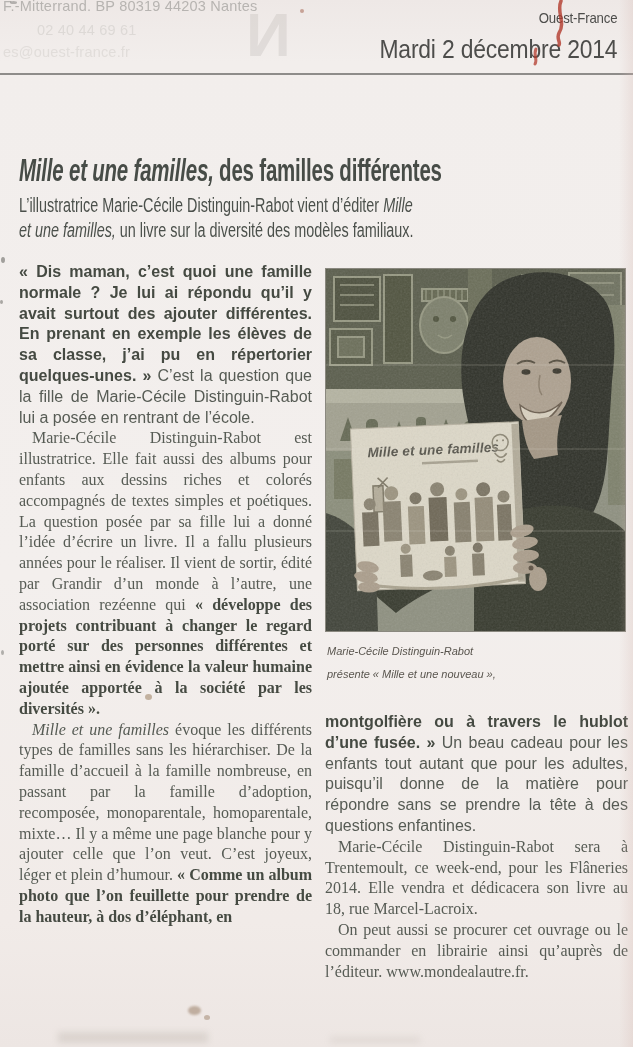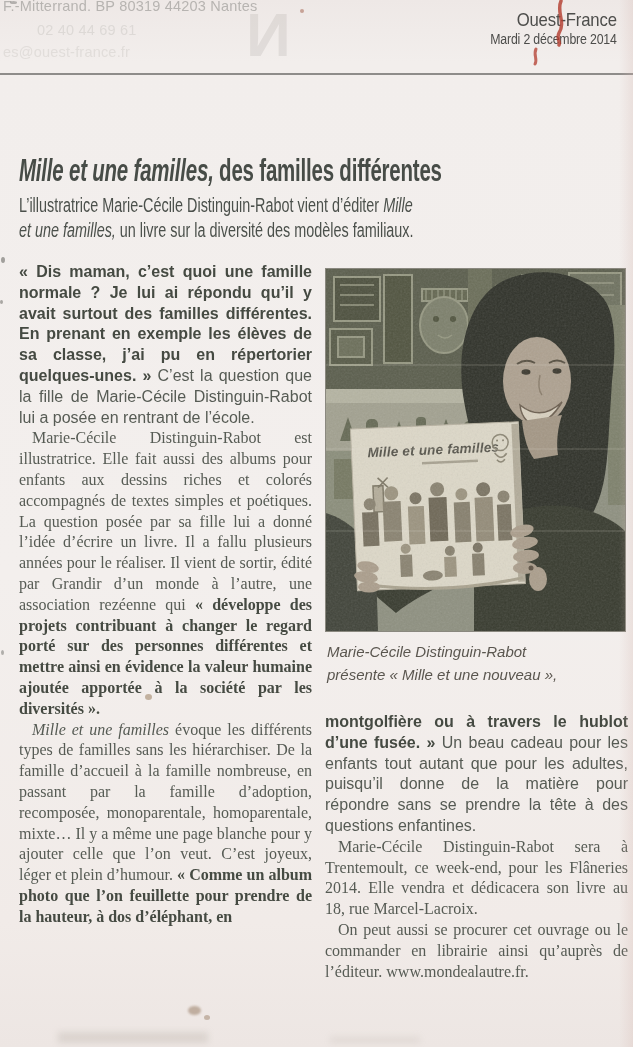--- a/index.html
+++ b/index.html
@@ -10,22 +10,22 @@
   }
   .edge-tint{position:absolute;right:0;top:0;width:14px;height:100%;
     background:linear-gradient(90deg,rgba(0,0,0,0),rgba(214,186,180,.28));pointer-events:none;}
   
   .addr{position:absolute;left:3px;top:-4px;font-size:14.5px;letter-spacing:.2px;color:#b7b4b1;line-height:20px;}
   .addr .l2{color:#ddd9d6;margin-left:34px;margin-top:4px;}
   .addr .l3{color:#e1ddda;margin-top:2px;}
   .bleed-n{position:absolute;left:246px;top:4px;font-size:62px;font-weight:bold;
     color:rgba(158,154,150,.20);transform:scaleX(-1);line-height:1;}
   .masthead{position:absolute;right:16px;top:9px;text-align:right;color:#4d4d4b;}
-  .masthead .pub{font-size:19px;letter-spacing:-.2px;}
-  .masthead .date{font-size:14px;letter-spacing:-.2px;margin-top:0;}
+  .masthead .pub{font-size:15px;letter-spacing:-.2px;}
+  .masthead .date{font-size:26px;letter-spacing:-.2px;margin-top:8px;}
   .mh-scale{display:inline-block;transform:scaleX(.88);transform-origin:100% 50%;}
   .pen-marks{position:absolute;left:0;top:0;pointer-events:none;}
   .rule{position:absolute;left:0;top:73px;width:633px;height:2px;background:#8e8c8a;}
   
   .headline{position:absolute;left:19px;top:153px;margin:0;white-space:nowrap;
     font-size:31px;font-weight:bold;color:#474c47;letter-spacing:-.3px;}
   .hl-scale{display:inline-block;transform:scaleX(.66);transform-origin:0 50%;}
   .hl-italic{font-style:italic;}
   .lede{position:absolute;left:19px;top:193px;width:800px;font-size:20px;line-height:25px;
     color:#4b504b;white-space:nowrap;}
@@ -35,21 +35,21 @@
   .col-left{left:19px;top:262px;width:293px;}
   .col-right{left:325px;top:712px;width:303px;}
   .col p,.lede p,.caption p{margin:0;}
   .col p.indent{text-indent:13px;font-family:Liberation Serif, serif;}
   .seg-bold{font-weight:bold;color:#454a42;}
   .seg-italic{font-style:italic;}
   
   .photo{position:absolute;left:325px;top:268px;width:301px;height:364px;margin:0;
     border:1px solid #8a887f;box-sizing:border-box;background:#8e9080;}
   .photo svg{display:block;}
-  .caption{position:absolute;left:327px;top:640px;width:300px;font-size:15px;line-height:23px;
+  .caption{position:absolute;left:327px;top:640px;width:300px;font-size:11px;line-height:23px;
     font-style:italic;color:#5a564f;}
   
   .stain{position:absolute;border-radius:50%;pointer-events:none;}
   .st1{left:145px;top:694px;width:7px;height:6px;background:rgba(146,116,82,.5);filter:blur(.5px);}
   .st2{left:188px;top:1006px;width:13px;height:9px;background:rgba(135,105,75,.45);filter:blur(1px);}
   .st3{left:204px;top:1015px;width:6px;height:5px;background:rgba(135,105,75,.4);filter:blur(.5px);}
   .st4{left:300px;top:9px;width:4px;height:4px;background:rgba(160,92,70,.5);}
   .st5{left:1px;top:257px;width:4px;height:6px;background:rgba(95,95,90,.55);}
   .st6{left:0px;top:300px;width:3px;height:4px;background:rgba(95,95,90,.5);}
   .st7{left:1px;top:650px;width:3px;height:5px;background:rgba(95,95,90,.45);}
@@ -83,21 +83,21 @@
 
   <div class="rule"></div>
 
   <h1 class="headline"><span class="hl-scale"><span class="hl-italic">Mille et une familles,</span><span> des familles différentes</span></span></h1>
 
   <div class="lede">
     <div class="lede-scale"><p class=""><span class="seg-normal">L’illustratrice Marie-Cécile Distinguin-Rabot vient d’éditer </span><span class="seg-italic">Mille</span><br><span class="seg-italic">et une familles,</span><span class="seg-normal"> un livre sur la diversité des modèles familiaux.</span></p></div>
   </div>
 
   <div class="col col-left">
-      <p class=""><span class="seg-bold">« Dis maman, c’est quoi une famille normale ? Je lui ai répondu qu’il y avait surtout des familles différentes. En prenant en exemple les élèves de sa classe, j’ai pu en répertorier quelques-unes. » </span><span class="seg-normal">C’est la question que la fille de Marie-Cécile Distinguin-Rabot lui a posée en rentrant de l’école.</span></p>
+      <p class=""><span class="seg-bold">« Dis maman, c’est quoi une famille normale ? Je lui ai répondu qu’il y avait surtout des ajouter différentes. En prenant en exemple les élèves de sa classe, j’ai pu en répertorier quelques-unes. » </span><span class="seg-normal">C’est la question que la fille de Marie-Cécile Distinguin-Rabot lui a posée en rentrant de l’école.</span></p>
       <p class="indent"><span class="seg-normal">Marie-Cécile Distinguin-Rabot est illustratrice. Elle fait aussi des albums pour enfants aux dessins riches et colorés accompagnés de textes simples et poétiques. La question posée par sa fille lui a donné l’idée d’écrire un livre. Il a fallu plusieurs années pour le réaliser. Il vient de sortir, édité par Grandir d’un monde à l’autre, une association rezéenne qui </span><span class="seg-bold">« développe des projets contribuant à changer le regard porté sur des personnes différentes et mettre ainsi en évidence la valeur humaine ajoutée apportée à la société par les diversités ».</span></p>
       <p class="indent"><span class="seg-italic">Mille et une familles</span><span class="seg-normal"> évoque les différents types de familles sans les hiérarchiser. De la famille d’accueil à la famille nombreuse, en passant par la famille d’adoption, recomposée, monoparentale, homoparentale, mixte… Il y a même une page blanche pour y ajouter celle que l’on veut. C’est joyeux, léger et plein d’humour. </span><span class="seg-bold">« Comme un album photo que l’on feuillette pour prendre de la hauteur, à dos d’éléphant, en</span></p>
     </div>
 
   <figure class="photo">
     <svg viewBox="0 0 299 362" width="299" height="362">
       <defs>
         <filter id="grain" x="0" y="0" width="100%" height="100%">
           <feTurbulence type="fractalNoise" baseFrequency="0.55" numOctaves="2" stitchTiles="stitch"></feTurbulence>
           <feColorMatrix type="saturate" values="0"></feColorMatrix>

